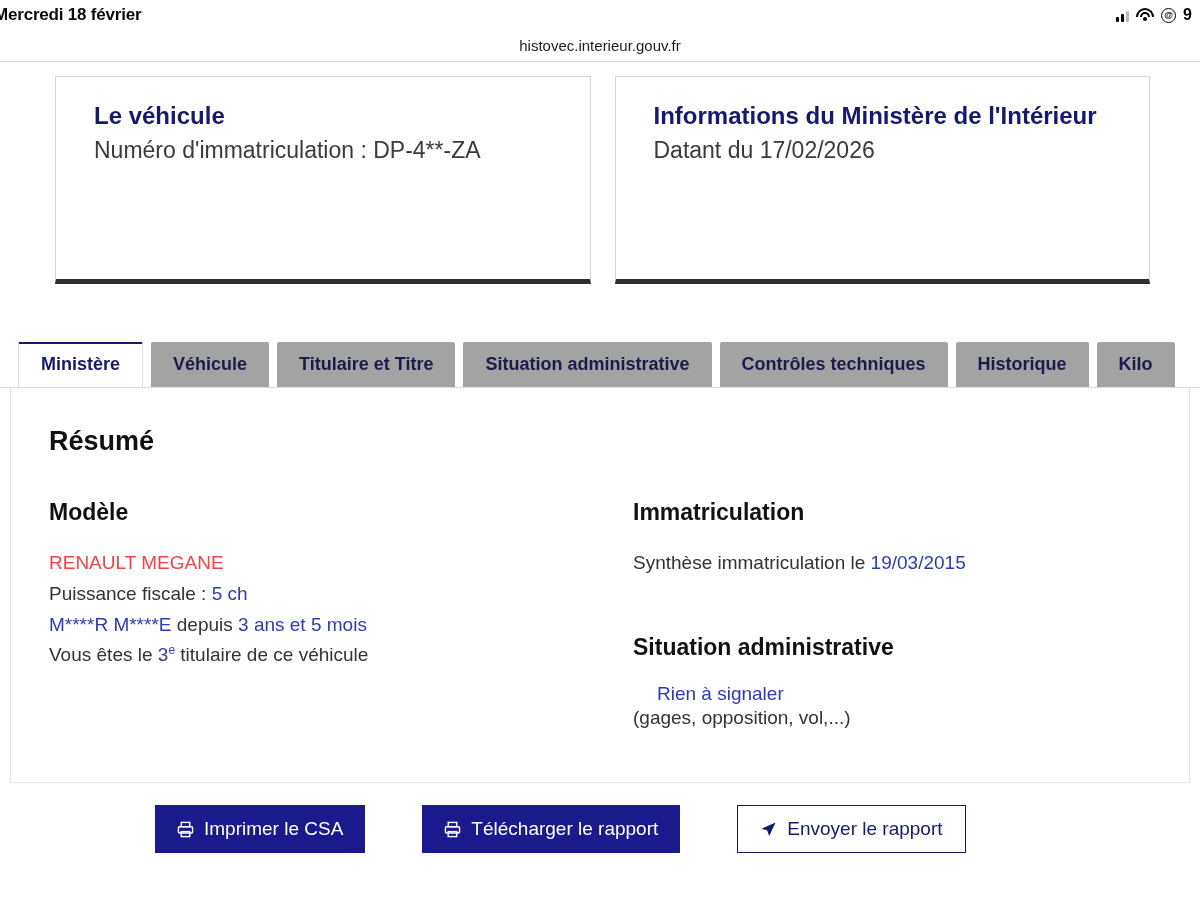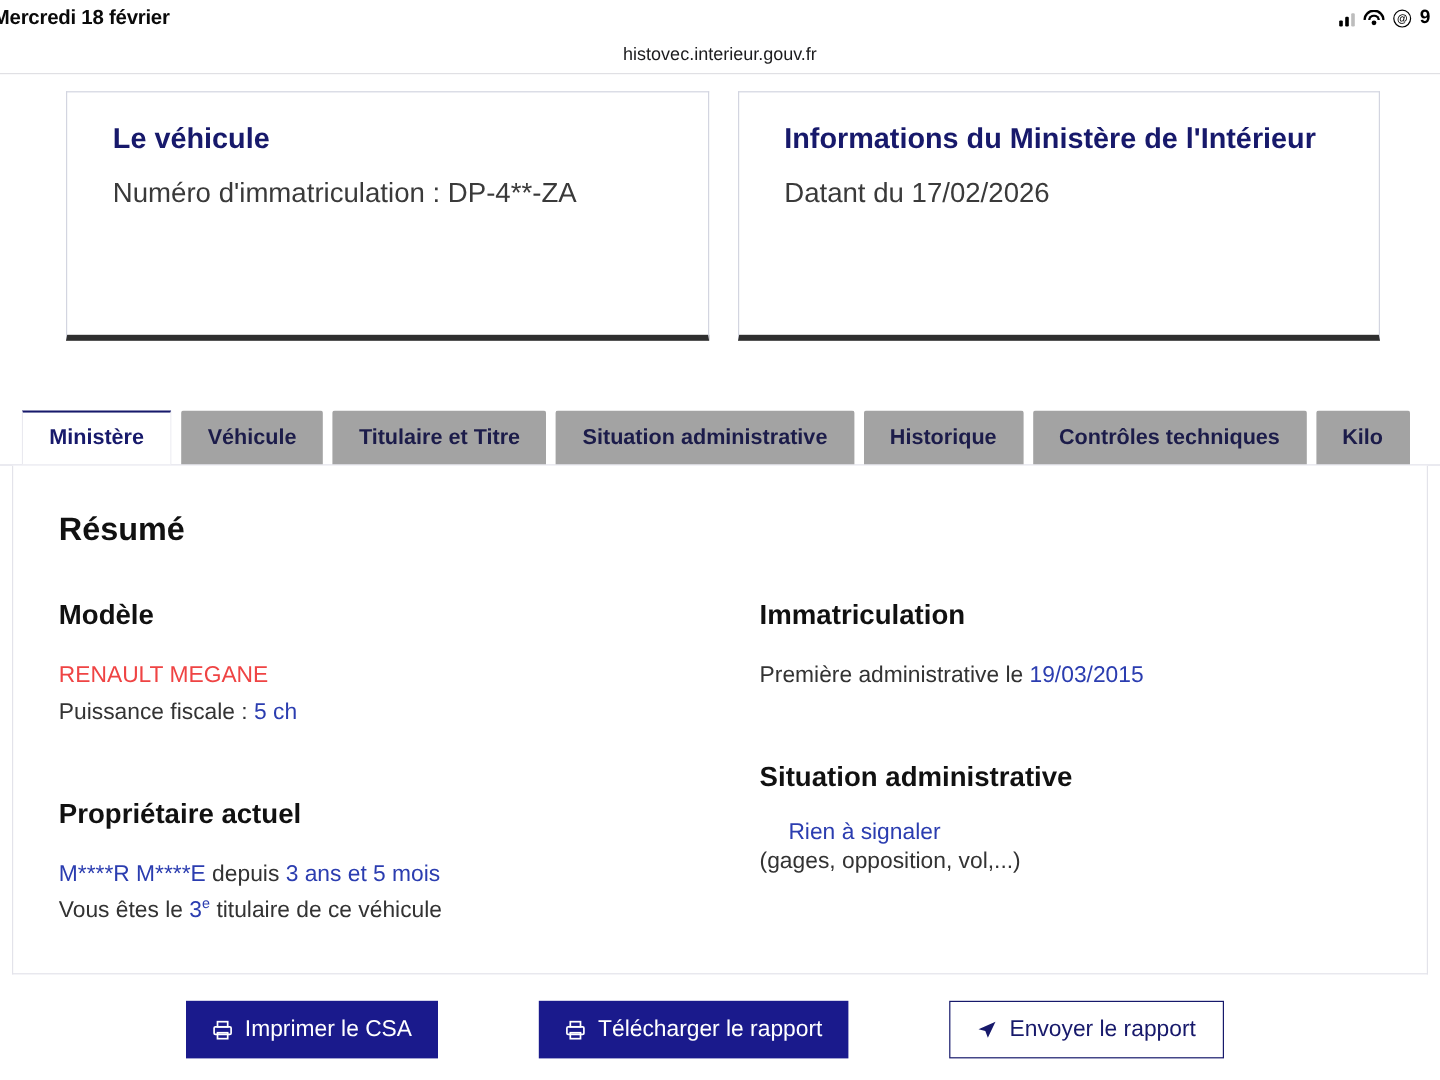--- a/index.html
+++ b/index.html
@@ -80,21 +80,21 @@
     border-bottom: 5px solid #2f2f2f;
     min-height: 208px;
     padding: 22px 36px 18px 38px;
     background: #fff;
   }
   .card-title {
     color: #17196b;
     font-size: 24px;
     font-weight: 700;
     line-height: 1.4;
-    margin-bottom: 14px;
+    margin-bottom: 4px;
   }
   .card-sub {
     font-size: 23px;
     color: #3a3a3a;
   }
 
   .tabs {
     display: flex;
     align-items: flex-end;
     margin-top: 58px;
@@ -156,21 +156,21 @@
     font-size: 19px;
     margin-left: 24px;
     display: block;
     margin-bottom: 2px;
   }
   .muted { font-size: 19px; color: #333; }
 
   
   .actions {
     display: flex;
-    gap: 84px;
+    gap: 57px;
     padding: 22px 0 0 155px;
   }
   .btn {
     display: inline-flex;
     align-items: center;
     justify-content: center;
     gap: 10px;
     font-size: 19px;
     font-weight: 400;
     padding: 12px 22px;
@@ -216,50 +216,49 @@
       <div class="card-title">Informations du Ministère de l'Intérieur</div>
       <div class="card-sub">Datant du 17/02/2026</div>
     </div>
   </div>
 
   <div class="tabs">
     <div class="tab active">Ministère</div>
     <div class="tab">Véhicule</div>
     <div class="tab">Titulaire et Titre</div>
     <div class="tab">Situation administrative</div>
+    <div class="tab">Contrôles techniques</div>
     <div class="tab">Historique</div>
-    <div class="tab">Contrôles techniques</div>
     <div class="tab">Kilo</div>
   </div>
 
   <div class="panel">
     <h2>Résumé</h2>
 
     <div class="cols">
 
       <div class="col">
         <div class="sect-title">Modèle</div>
         <div class="line lk-d">RENAULT MEGANE</div>
         <div class="line">
           <span>Puissance fiscale : </span><span class="lk">5 ch</span>
         </div>
 
-        <div class="sect-title spaced">Propriétaire actuel</div>
         <div class="line">
           <span class="lk">M****R M****E</span><span> depuis </span><span class="lk">3 ans et 5 mois</span>
         </div>
         <div class="line">
           <span>Vous êtes le </span><span class="lk">3</span><sup class="lk">e</sup><span> titulaire de ce véhicule</span>
         </div>
       </div>
 
       <div class="col right">
         <div class="sect-title">Immatriculation</div>
         <div class="line">
-          <span>Première administrative le </span><span class="lk">19/03/2015</span>
+          <span>Synthèse immatriculation le </span><span class="lk">19/03/2015</span>
         </div>
 
         <div class="sect-title spaced">Situation administrative</div>
         <span class="ras">Rien à signaler</span>
         <span class="muted">(gages, opposition, vol,...)</span>
       </div>
 
     </div>
   </div>
 

